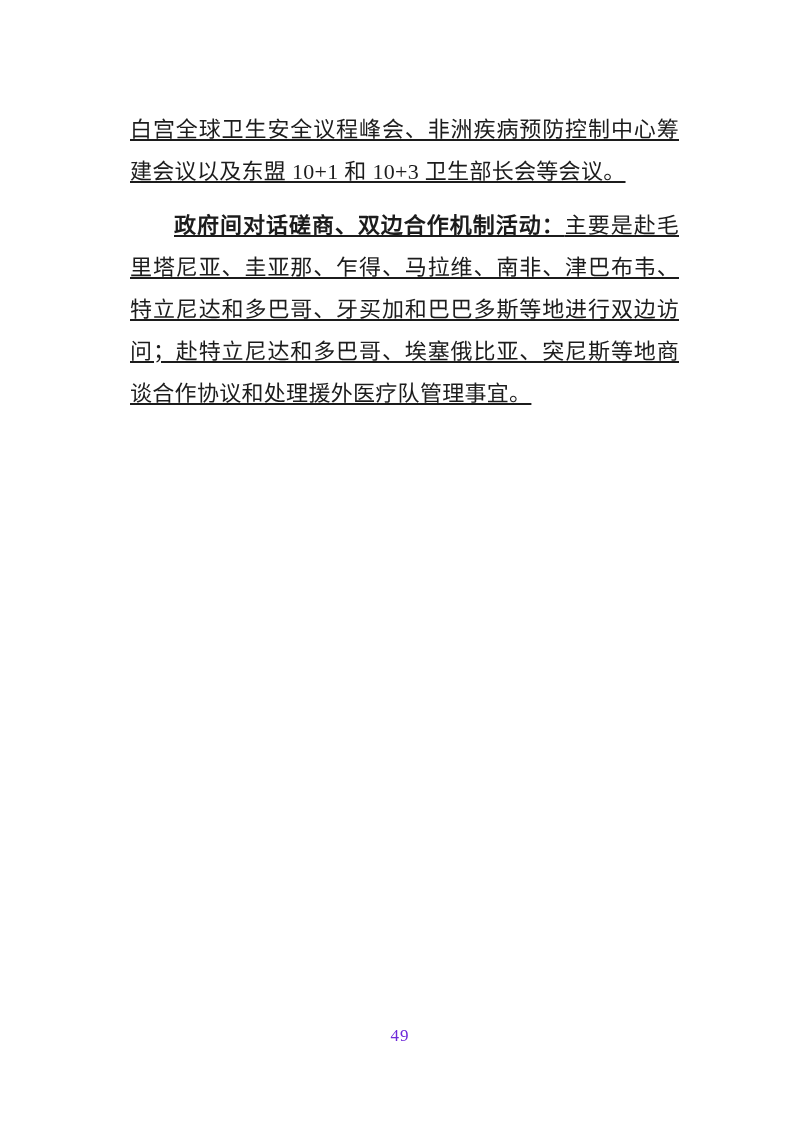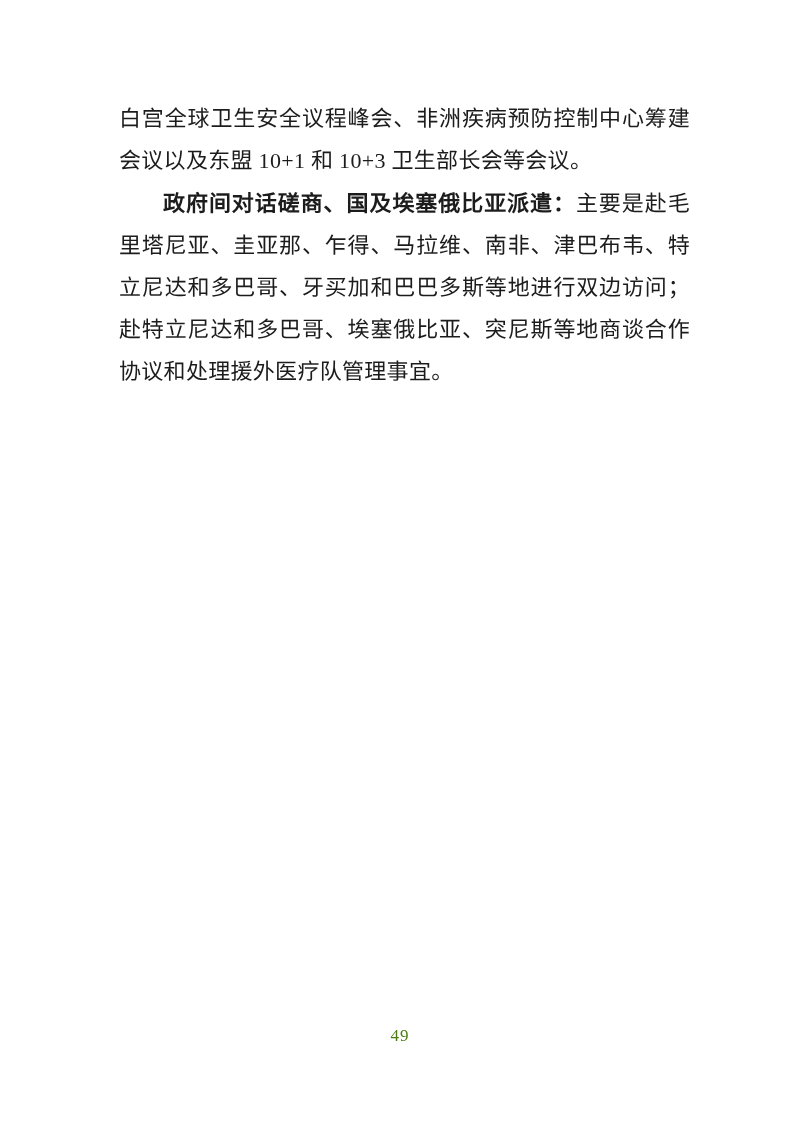--- a/index.html
+++ b/index.html
@@ -22,56 +22,57 @@
     left: 118px;
     top: 97px;
     width: 573px;
     font-size: 22px;
     line-height: 42px;
     text-align: justify;
     text-justify: inter-ideograph;
     letter-spacing: 0.3px;
   }
   p.paragraph {
-    margin: 1px;
+    margin: 12px;
     padding: 0;
     text-indent: 2em;
+    text-decoration: underline;
   }
   p.paragraph.continuation {
     text-indent: 0;
   }
   .lead {
     font-weight: 700;
   }
   .page-footer {
     position: absolute;
     left: 0;
     top: 1026px;
     width: 800px;
     text-align: center;
   }
   .page-number {
     font-size: 17px;
-    color: #4d7c0f;
+    color: #6d28d9;
     letter-spacing: 1px;
   }
 </style>
 </head>
 <body>
 
 <div class="page">
 
   <main class="document-body">
 
     <p class="paragraph continuation">
       <span class="lead"></span><span>白宫全球卫生安全议程峰会、非洲疾病预防控制中心筹建会议以及东盟 10+1 和 10+3 卫生部长会等会议。</span>
     </p>
 
     <p class="paragraph">
-      <span class="lead">政府间对话磋商、国及埃塞俄比亚派遣：</span><span>主要是赴毛里塔尼亚、圭亚那、乍得、马拉维、南非、津巴布韦、特立尼达和多巴哥、牙买加和巴巴多斯等地进行双边访问；赴特立尼达和多巴哥、埃塞俄比亚、突尼斯等地商谈合作协议和处理援外医疗队管理事宜。</span>
+      <span class="lead">政府间对话磋商、双边合作机制活动：</span><span>主要是赴毛里塔尼亚、圭亚那、乍得、马拉维、南非、津巴布韦、特立尼达和多巴哥、牙买加和巴巴多斯等地进行双边访问；赴特立尼达和多巴哥、埃塞俄比亚、突尼斯等地商谈合作协议和处理援外医疗队管理事宜。</span>
     </p>
 
 
 
   </main>
 
   <footer class="page-footer">
     <span class="page-number">49</span>
   </footer>
 

